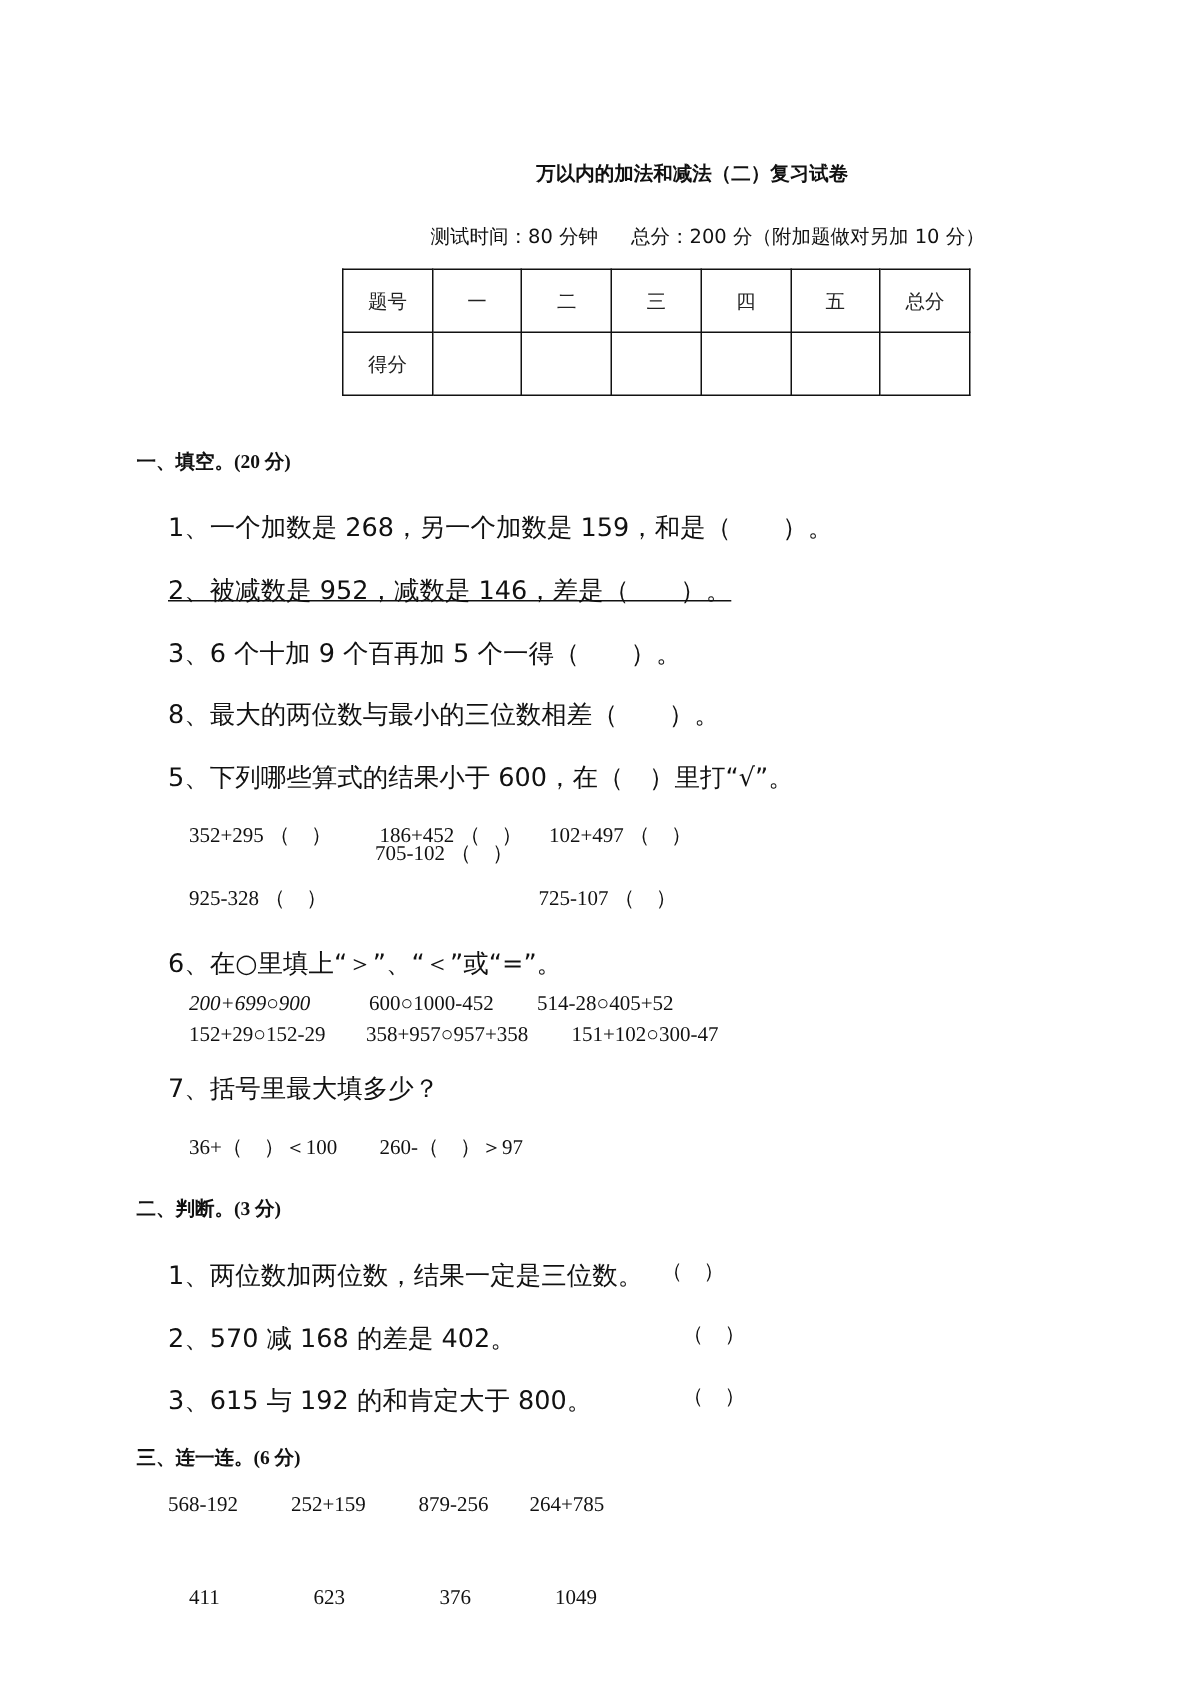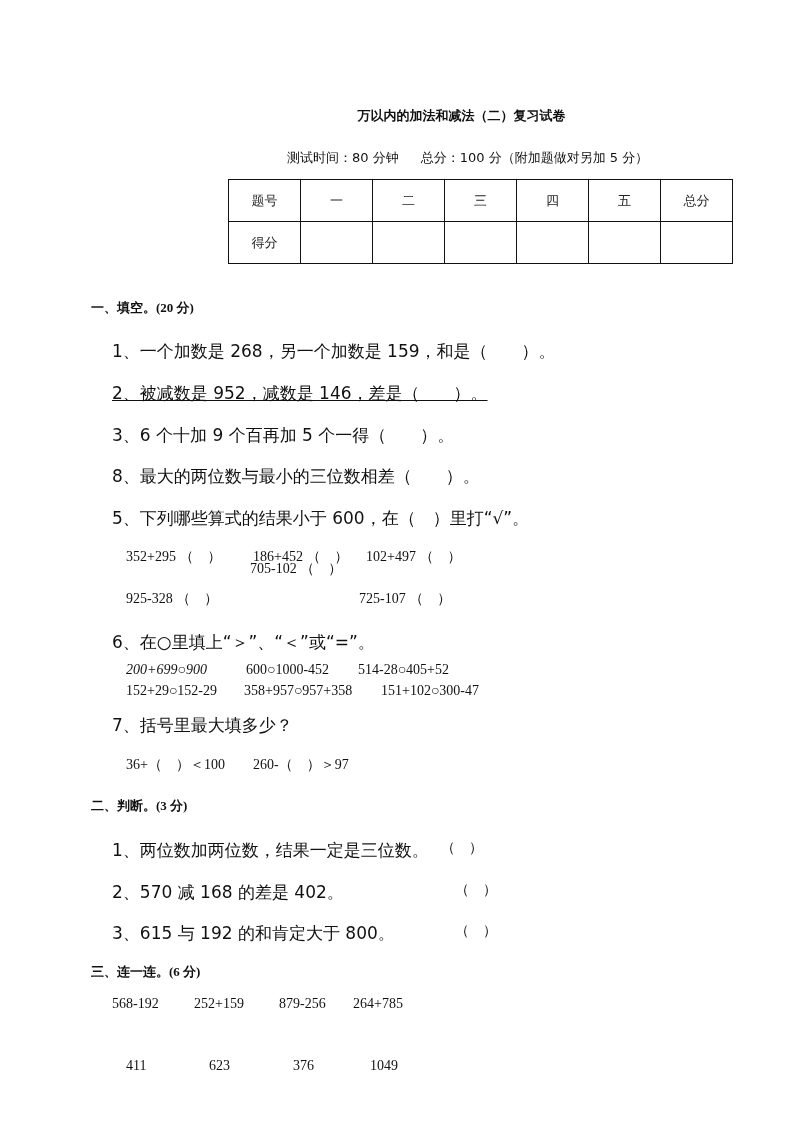--- a/index.html
+++ b/index.html
@@ -14,40 +14,40 @@
     font-family: "DejaVu Sans", sans-serif; font-weight: bold; font-size: 13px;
     padding-left: 130px; box-sizing: border-box;
   }
   .subtitle {
     left: 287px; top: 149px; font-size: 13px;
     font-family: "DejaVu Sans", sans-serif;
   }
   .subtitle .gap { display: inline-block; width: 22px; }
   table.score {
     position: absolute; left: 228px; top: 179px;
-    border-collapse: collapse; width: 505px;
+    border-collapse: collapse; width: 419px;
   }
   table.score td {
     border: 1px solid #111; width: 71px; height: 41px; text-align: center;
     font-family: "DejaVu Sans", sans-serif; font-size: 13px; color: #222;
     padding: 0;
   }
   .h {
     left: 91px; font-family: Liberation Serif, serif; font-weight: bold; font-size: 13px;
   }
   .q { left: 112px; font-size: 17px; font-family: "DejaVu Sans", sans-serif; }
   .expr { font-family: "Liberation Serif", serif; font-size: 14px; }
 </style>
 </head>
 <body>
 
 <div class="abs title">万以内的加法和减法（二）复习试卷</div>
 
 <div class="abs subtitle">
-  <span>测试时间：80 分钟</span><span class="gap"></span><span>总分：100 分（附加题做对另加 5 分）</span>
+  <span>测试时间：80 分钟</span><span class="gap"></span><span>总分：200 分（附加题做对另加 10 分）</span>
 </div>
 
 <table class="score">
   <tbody>
       <tr>
     <td>题号</td>
     <td>一</td>
     <td>二</td>
     <td>三</td>
     <td>四</td>

